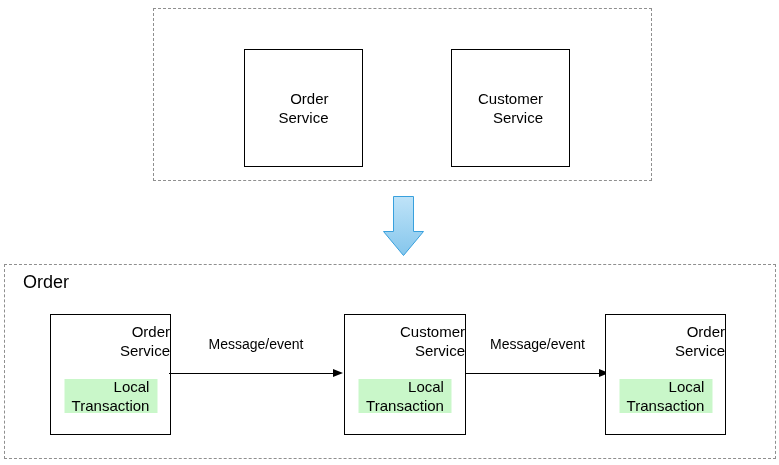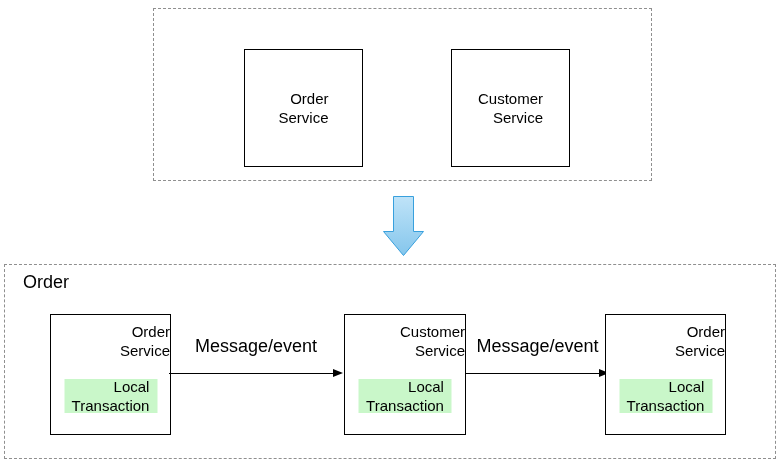--- a/index.html
+++ b/index.html
@@ -80,21 +80,21 @@
     position: absolute;
     top: 71px;
     height: 47px;
   }
   .msg-arrow-1 { left: 164px; width: 174px; }
   .msg-arrow-2 { left: 461px; width: 143px; }
   .msg-label {
     position: absolute;
     left: 0; right: 0; top: 0;
     text-align: center;
-    font-size: 18px;
+    font-size: 14px;
     white-space: nowrap;
   }
   .msg-line {
     position: absolute;
     left: 0; right: 7px; top: 37px;
     border-top: 1.5px solid var(--arrow-color, #000000);
   }
   .msg-head {
     position: absolute;
     right: 0; top: 33.25px;

